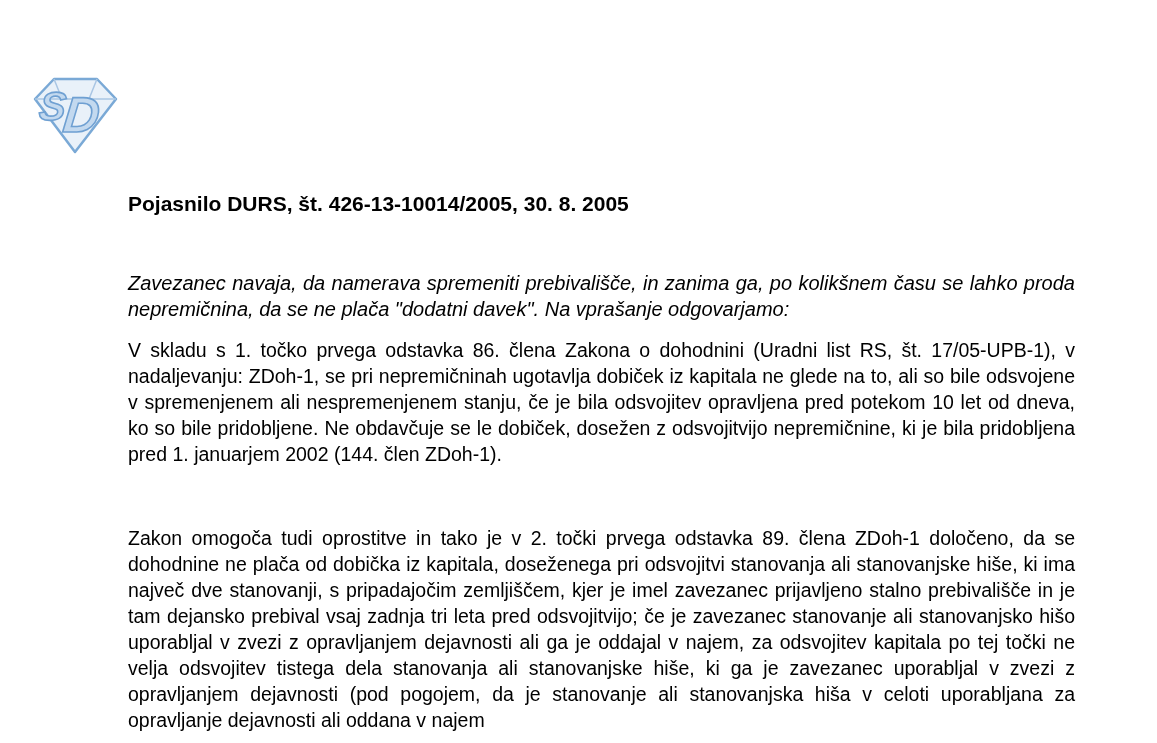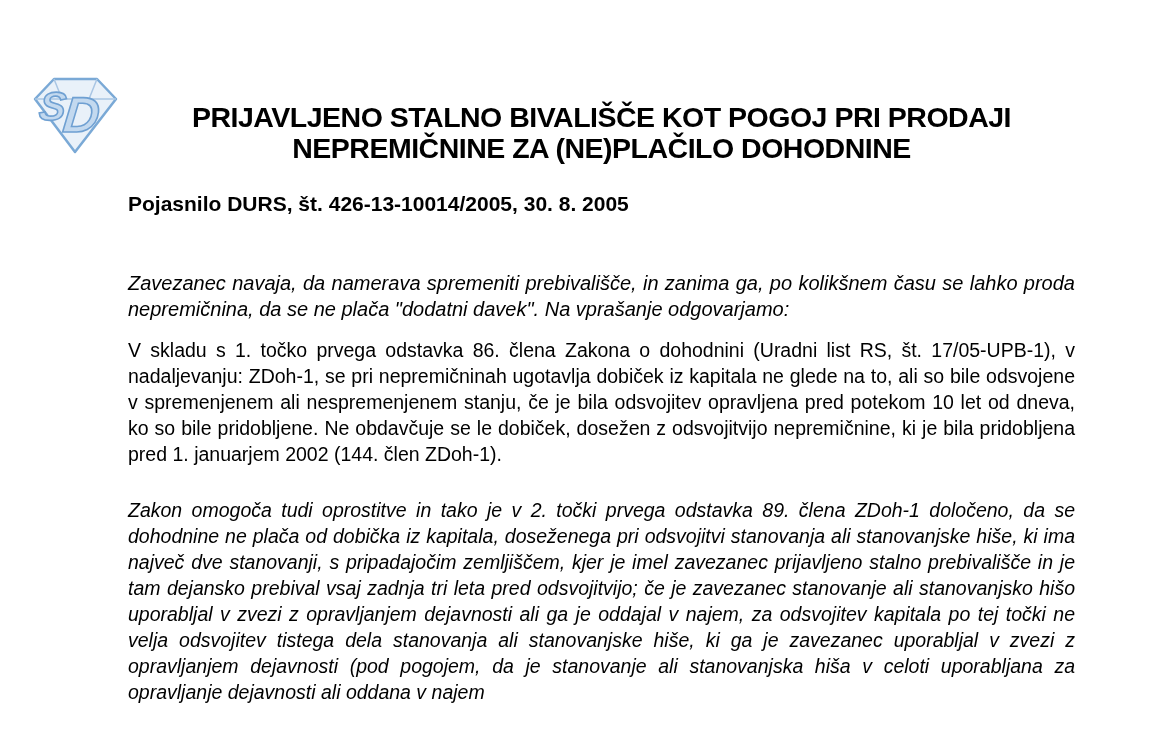--- a/index.html
+++ b/index.html
@@ -58,43 +58,39 @@
     font-size: 19.5px;
     line-height: 26px;
     text-align: justify;
   }
   .para-question {
     top: 270px;
     font-style: italic;
     font-size: 20px;
   }
   .para-body-1 { top: 337px; }
-  .para-body-2 { top: 497px; font-style: italic; }
+  .para-body-2 { top: 525px; }
 </style>
 </head>
 <body>
 
 <div class="doc-page">
 
   <svg class="logo" viewBox="0 0 97 84" xmlns="http://www.w3.org/2000/svg">
 
     <path d="M 8,27 L 27,7 L 70,7 L 89,27 L 48,80 Z" fill="#e9f1f9" stroke="#7aa9d6" stroke-width="2.5" stroke-linejoin="round"></path>
 
     <path d="M 8,27 L 89,27 M 27,7 L 35,27 M 70,7 L 62,27" fill="none" stroke="#a9c6e4" stroke-width="1.5"></path>
 
     <g transform="skewX(-6)">
       <text x="16" y="48" font-family="Liberation Sans, sans-serif" font-size="40" font-weight="bold" font-style="italic" fill="#c3d9ef" stroke="#6fa0d2" stroke-width="1.6">S</text>
       <text x="41" y="60" font-family="Liberation Sans, sans-serif" font-size="50" font-weight="bold" font-style="italic" fill="#c3d9ef" stroke="#6fa0d2" stroke-width="1.6">D</text>
     </g>
   </svg>
 
-  <h1 class="doc-title">
-    <span>PRIJAVLJENO STALNO BIVALIŠČE KOT POGOJ PRI PRODAJI</span>
-    <span>NEPREMIČNINE ZA (NE)PLAČILO DOHODNINE</span>
-  </h1>
 
   <p class="doc-subtitle">Pojasnilo DURS, št. 426-13-10014/2005, 30. 8. 2005</p>
 
   <p class="para para-question">Zavezanec navaja, da namerava spremeniti prebivališče, in zanima ga, po kolikšnem času se lahko proda nepremičnina, da se ne plača "dodatni davek". Na vprašanje odgovarjamo:</p>
 
   <p class="para para-body-1">V skladu s 1. točko prvega odstavka 86. člena Zakona o dohodnini (Uradni list RS, št. 17/05-UPB-1), v nadaljevanju: ZDoh-1, se pri nepremičninah ugotavlja dobiček iz kapitala ne glede na to, ali so bile odsvojene v spremenjenem ali nespremenjenem stanju, če je bila odsvojitev opravljena pred potekom 10 let od dneva, ko so bile pridobljene. Ne obdavčuje se le dobiček, dosežen z odsvojitvijo nepremičnine, ki je bila pridobljena pred 1. januarjem 2002 (144. člen ZDoh-1).</p>
 
   <p class="para para-body-2">Zakon omogoča tudi oprostitve in tako je v 2. točki prvega odstavka 89. člena ZDoh-1 določeno, da se dohodnine ne plača od dobička iz kapitala, doseženega pri odsvojitvi stanovanja ali stanovanjske hiše, ki ima največ dve stanovanji, s pripadajočim zemljiščem, kjer je imel zavezanec prijavljeno stalno prebivališče in je tam dejansko prebival vsaj zadnja tri leta pred odsvojitvijo; če je zavezanec stanovanje ali stanovanjsko hišo uporabljal v zvezi z opravljanjem dejavnosti ali ga je oddajal v najem, za odsvojitev kapitala po tej točki ne velja odsvojitev tistega dela stanovanja ali stanovanjske hiše, ki ga je zavezanec uporabljal v zvezi z opravljanjem dejavnosti (pod pogojem, da je stanovanje ali stanovanjska hiša v celoti uporabljana za opravljanje dejavnosti ali oddana v najem</p>
 
 </div>

